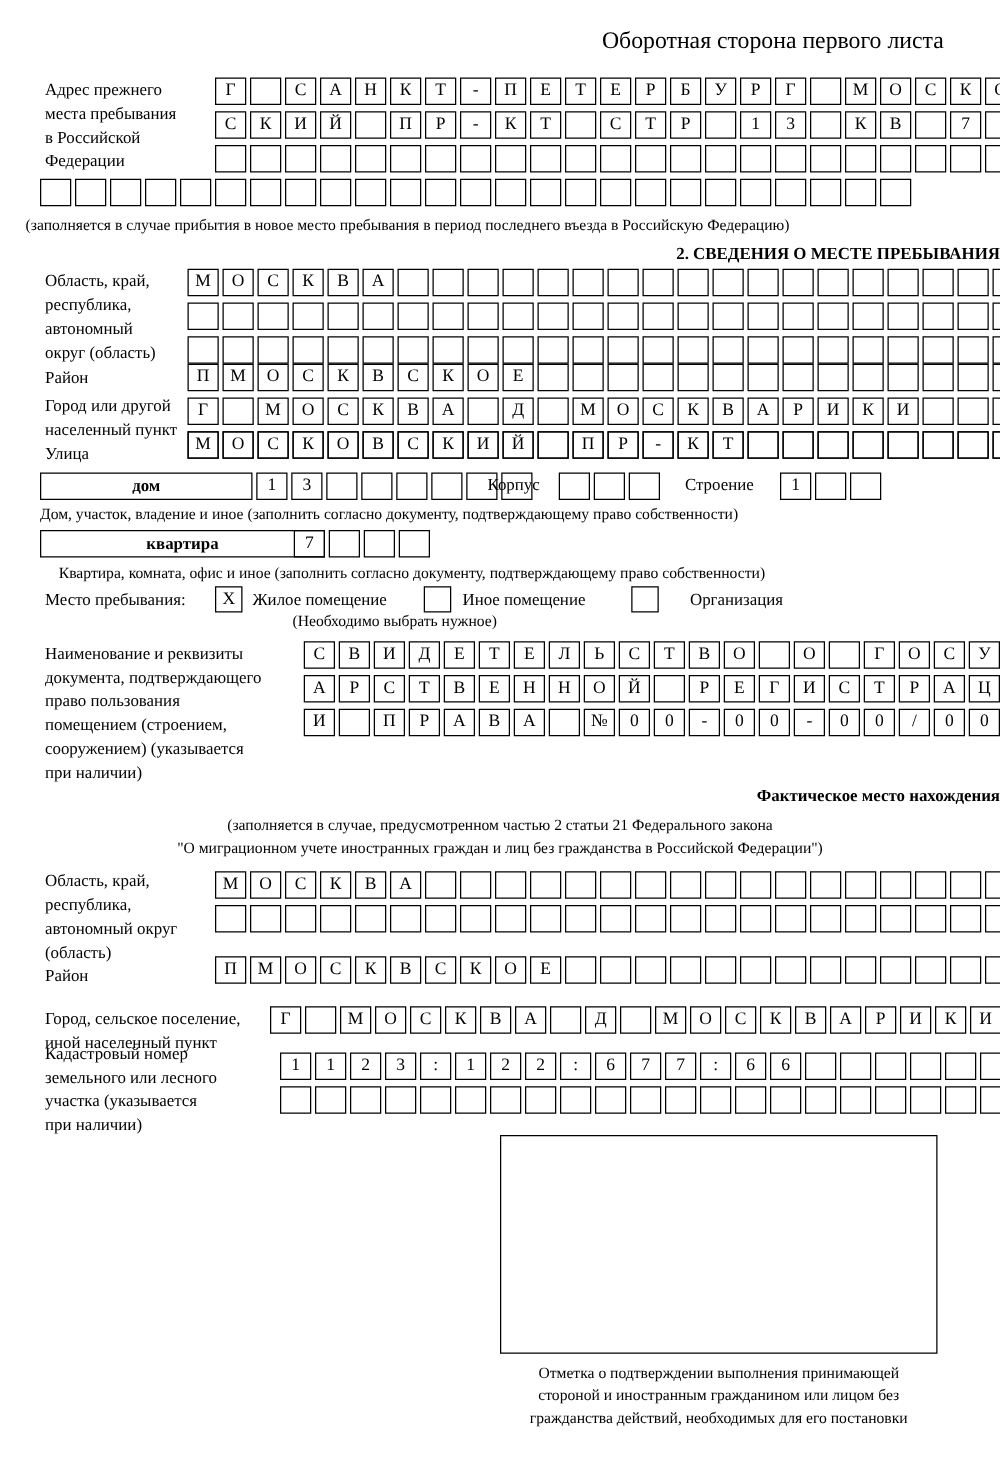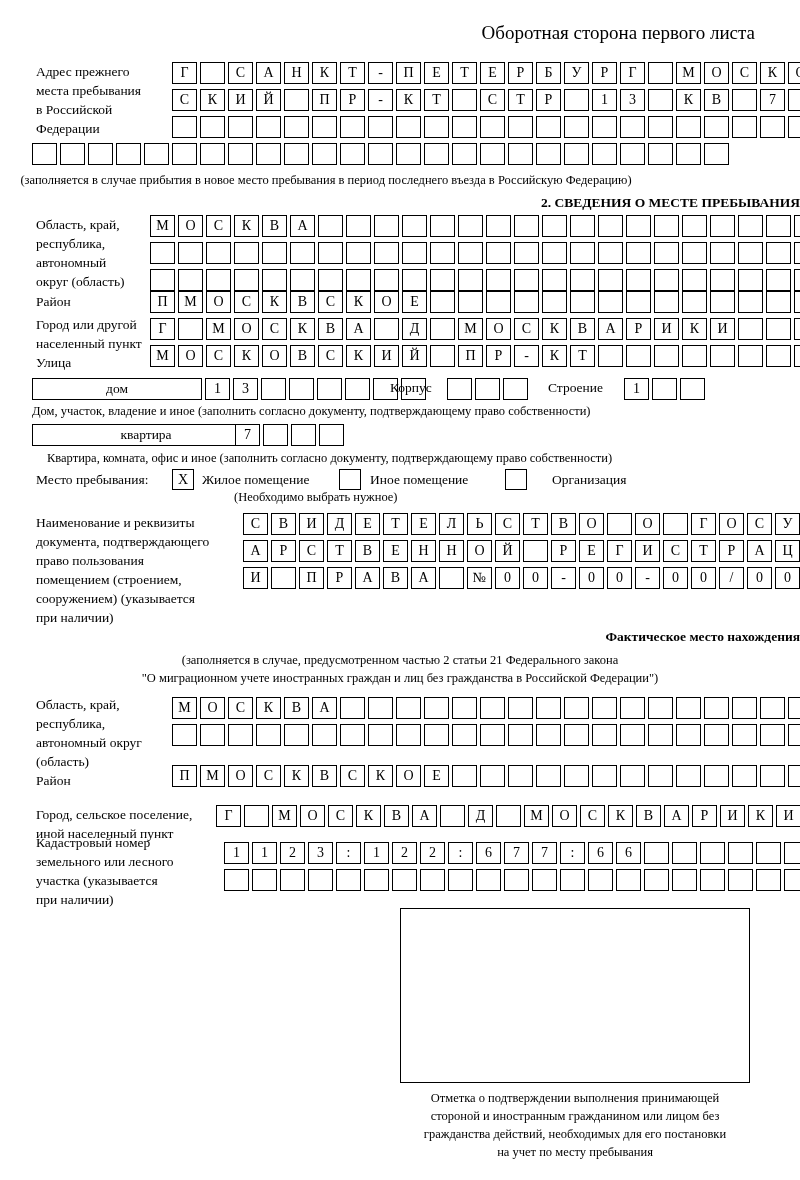--- a/index.html
+++ b/index.html
@@ -59,20 +59,21 @@
     font-family: "Liberation Serif", serif;
   }
   .box-wide {
     position: absolute;
     border: 1px solid #000;
     box-sizing: border-box;
     height: 22px;
     text-align: center;
     font-size: 13.5px;
     line-height: 20px;
+    font-weight: bold;
   }
   .chk {
     position: absolute;
     width: 22px;
     height: 21px;
     border: 1px solid #000;
     box-sizing: border-box;
     text-align: center;
     font-size: 14px;
     line-height: 19px;
@@ -679,15 +680,14 @@
       <div class="cell"></div>
       <div class="cell"></div>
       <div class="cell"></div>
       <div class="cell"></div>
     </div>
 
   <div class="bigbox" style="left:400px; top:908px; width:350px; height:175px;"></div>
   <div class="note" style="left:390px; top:1090px; width:370px;">Отметка о подтверждении выполнения принимающей</div>
   <div class="note" style="left:390px; top:1108px; width:370px;">стороной и иностранным гражданином или лицом без</div>
   <div class="note" style="left:390px; top:1126px; width:370px;">гражданства действий, необходимых для его постановки</div>
-  <div class="note" style="left:390px; top:1144px; width:370px;">на учет по месту пребывания</div>
 
 </div>
 
 </body></html>

